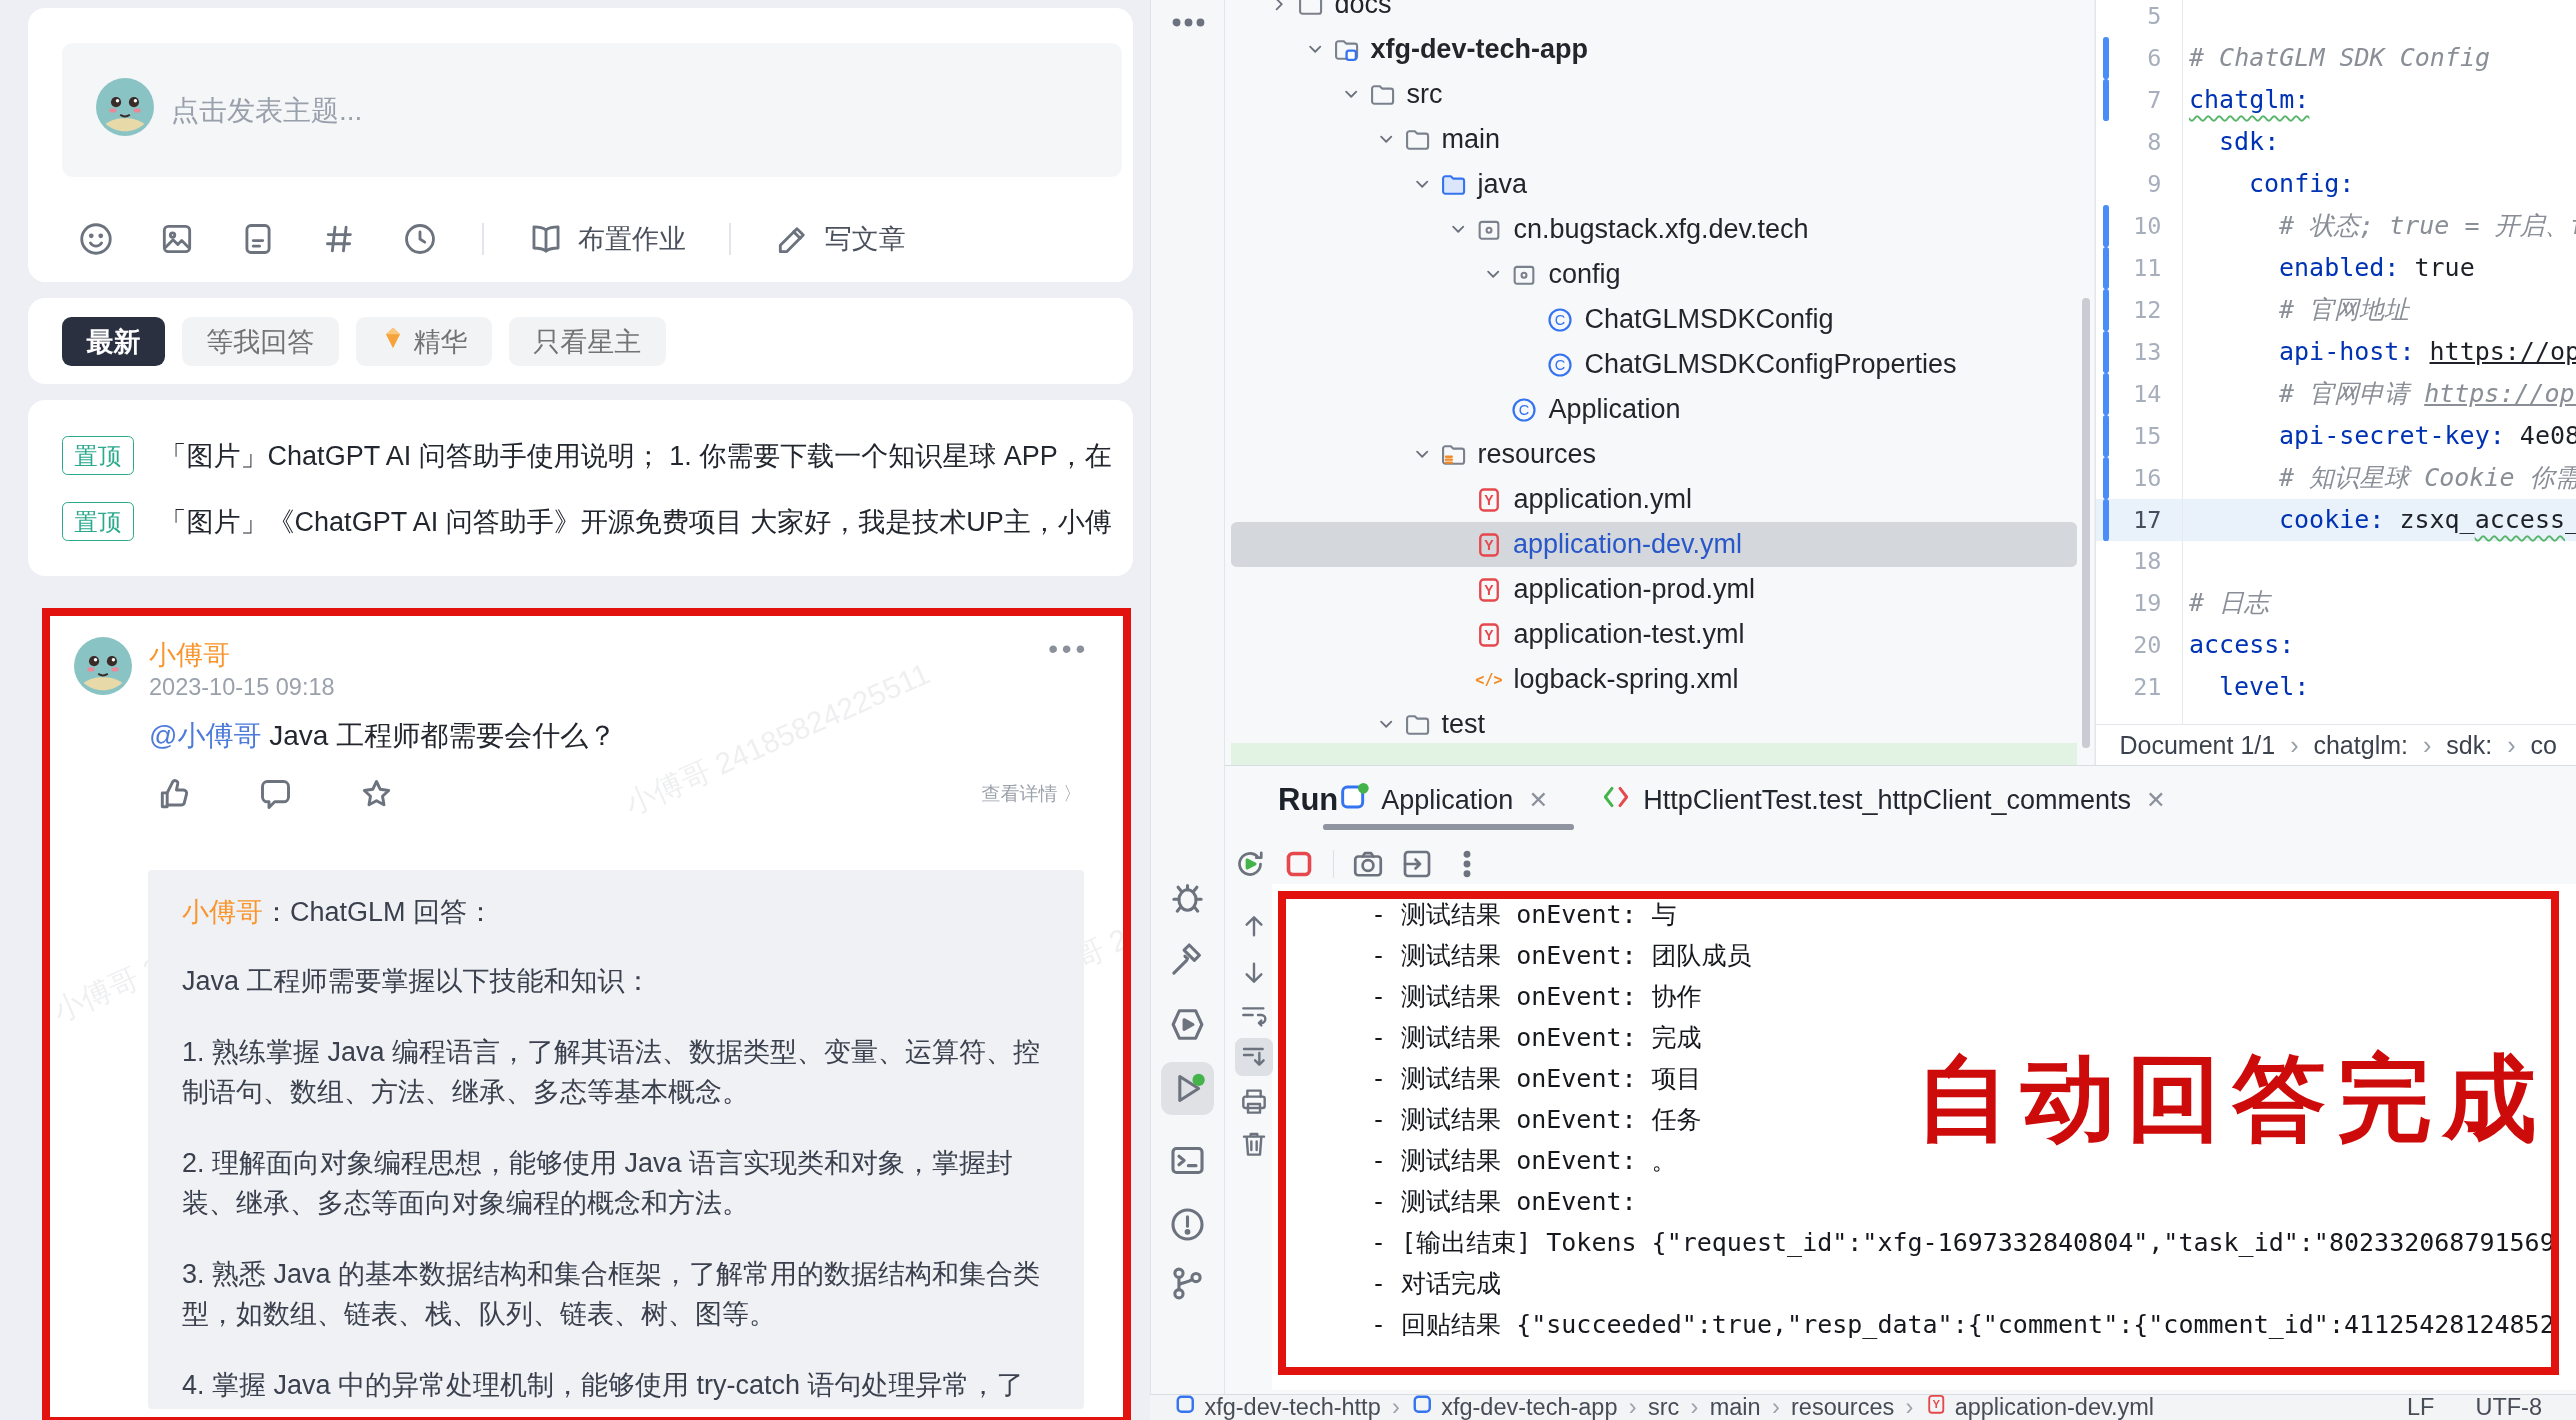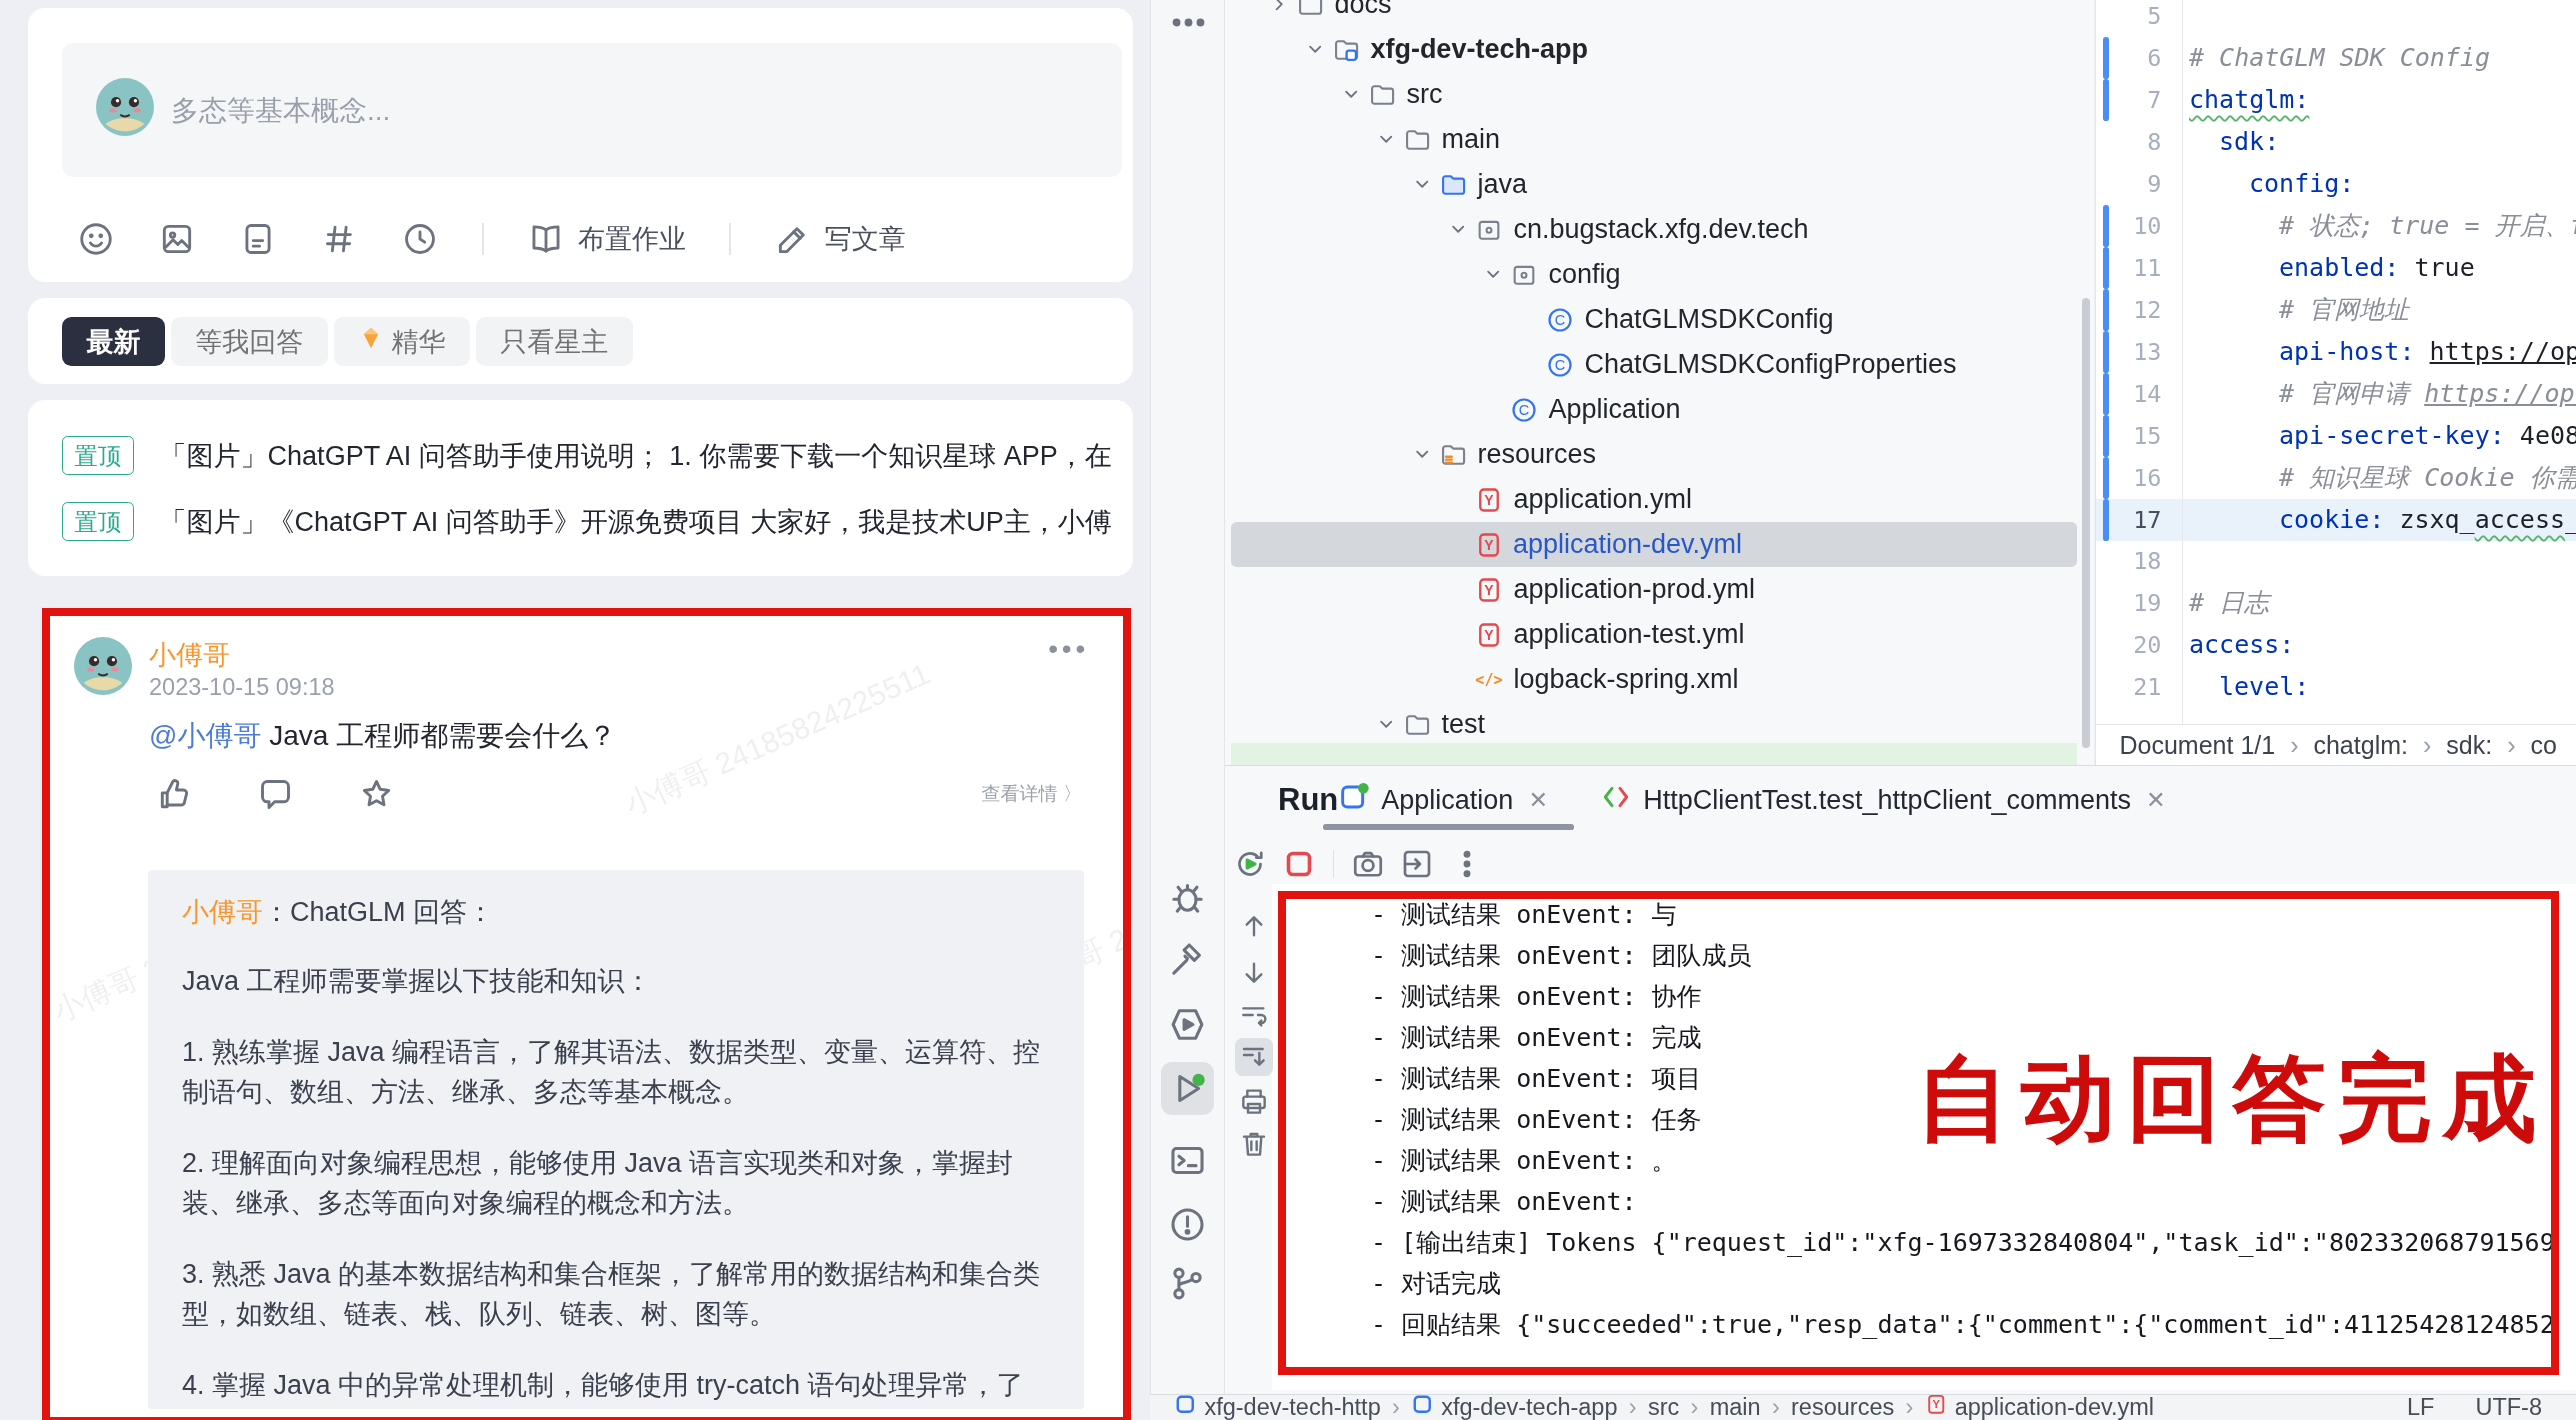--- a/index.html
+++ b/index.html
@@ -11,21 +11,21 @@
   .card{position:absolute;left:28px;width:1105px;background:#fff;border-radius:17px;}
   #card-composer{top:7.5px;height:274px;}
   #composer-box{position:absolute;left:34px;top:35px;width:1060px;height:134px;background:#f4f6f8;border-radius:11.3px;}
   .avatar-svg{position:absolute;border-radius:50%;}
   #composer-placeholder{position:absolute;left:143px;top:84px;font-size:28px;color:#99a0ab;}
   #composer-tools{position:absolute;left:49px;top:205px;height:53px;display:flex;align-items:center;gap:43px;}
   .tool-item{display:flex;align-items:center;gap:13px;color:#4b515d;font-size:27px;}
   .tool-item svg{display:block;}
   .tool-divider{width:1.9px;height:32px;background:#e2e5ea;}
   #card-tabs{top:298px;height:86px;}
-  #tabs-row{position:absolute;left:34px;top:19px;display:flex;gap:6px;}
+  #tabs-row{position:absolute;left:34px;top:19px;display:flex;gap:17px;}
   .tab{height:49px;display:flex;align-items:center;gap:7.5px;padding:0 24.4px;border-radius:9.4px;
        background:#f1f3f5;color:#737373;font-size:27px;cursor:default;}
   .tab.active{background:#2b3040;color:#fff;font-weight:bold;}
   #card-posts{top:400px;height:176px;}
   #pinned-list{position:absolute;left:34px;top:22.5px;right:19px;}
   .pinned-row{height:66px;display:flex;align-items:center;gap:26px;overflow:hidden;}
   .pin-badge{flex:none;border:1.9px solid #2aa98c;color:#2aa98c;font-size:23.5px;border-radius:5.6px;padding:2.8px 11.3px;}
   .pinned-text{font-size:27px;color:#22262e;white-space:nowrap;overflow:hidden;}
   
   #post-card{position:absolute;left:42px;top:608px;width:1089px;height:817px;background:#fff;
@@ -120,21 +120,21 @@
             <circle cx="12" cy="12" r="12" fill="#8ac3c3"></circle>
             <path d="M4 19c2.5 2 5 3 8 3s5.5-1 8-3c-2-1.5-4.5-2.3-8-2.3S6 17.5 4 19z" fill="#e8d9a8"></path>
             <circle cx="8.3" cy="10" r="2.1" fill="#3a2b28"></circle>
             <circle cx="15.7" cy="10" r="2.1" fill="#3a2b28"></circle>
             <circle cx="8.9" cy="9.4" r="0.7" fill="#fff"></circle>
             <circle cx="16.3" cy="9.4" r="0.7" fill="#fff"></circle>
             <ellipse cx="7" cy="13.4" rx="1.5" ry="0.9" fill="#e88a9a"></ellipse>
             <ellipse cx="17" cy="13.4" rx="1.5" ry="0.9" fill="#e88a9a"></ellipse>
             <path d="M10 15.2c1.3.9 2.7.9 4 0" stroke="#3a2b28" stroke-width="0.8" fill="none"></path>
           </svg></span>
-      <div id="composer-placeholder">多态等基本概念...</div>
+      <div id="composer-placeholder">点击发表主题...</div>
       <div id="composer-tools">
           <div class="tool-item">
             <span>
               <svg width="38" height="38" viewBox="0 0 24 24" fill="none" stroke="#6c737e" stroke-width="1.8" stroke-linecap="round" stroke-linejoin="round">
                 <circle cx="12" cy="12" r="9"></circle>
                 <circle cx="9" cy="10" r="0.6" fill="#6c737e"></circle>
                 <circle cx="15" cy="10" r="0.6" fill="#6c737e"></circle>
                 <path d="M8.5 14.5c1 1.4 2.2 2 3.5 2s2.5-.6 3.5-2"></path>
               </svg>
             </span>

